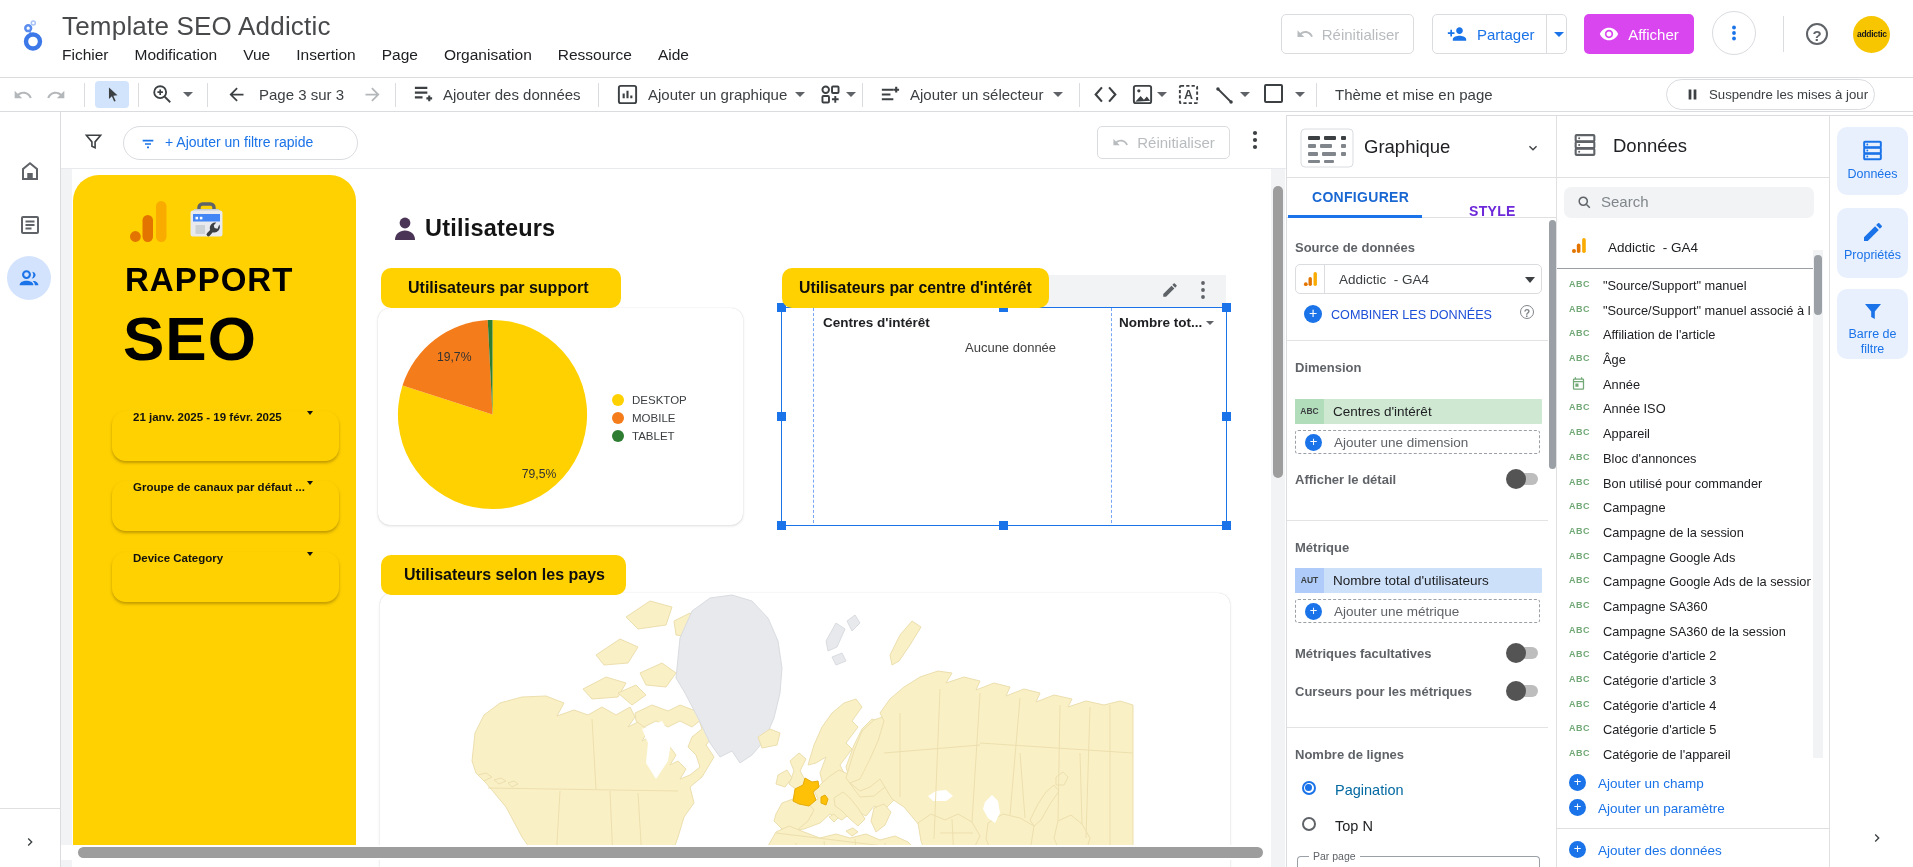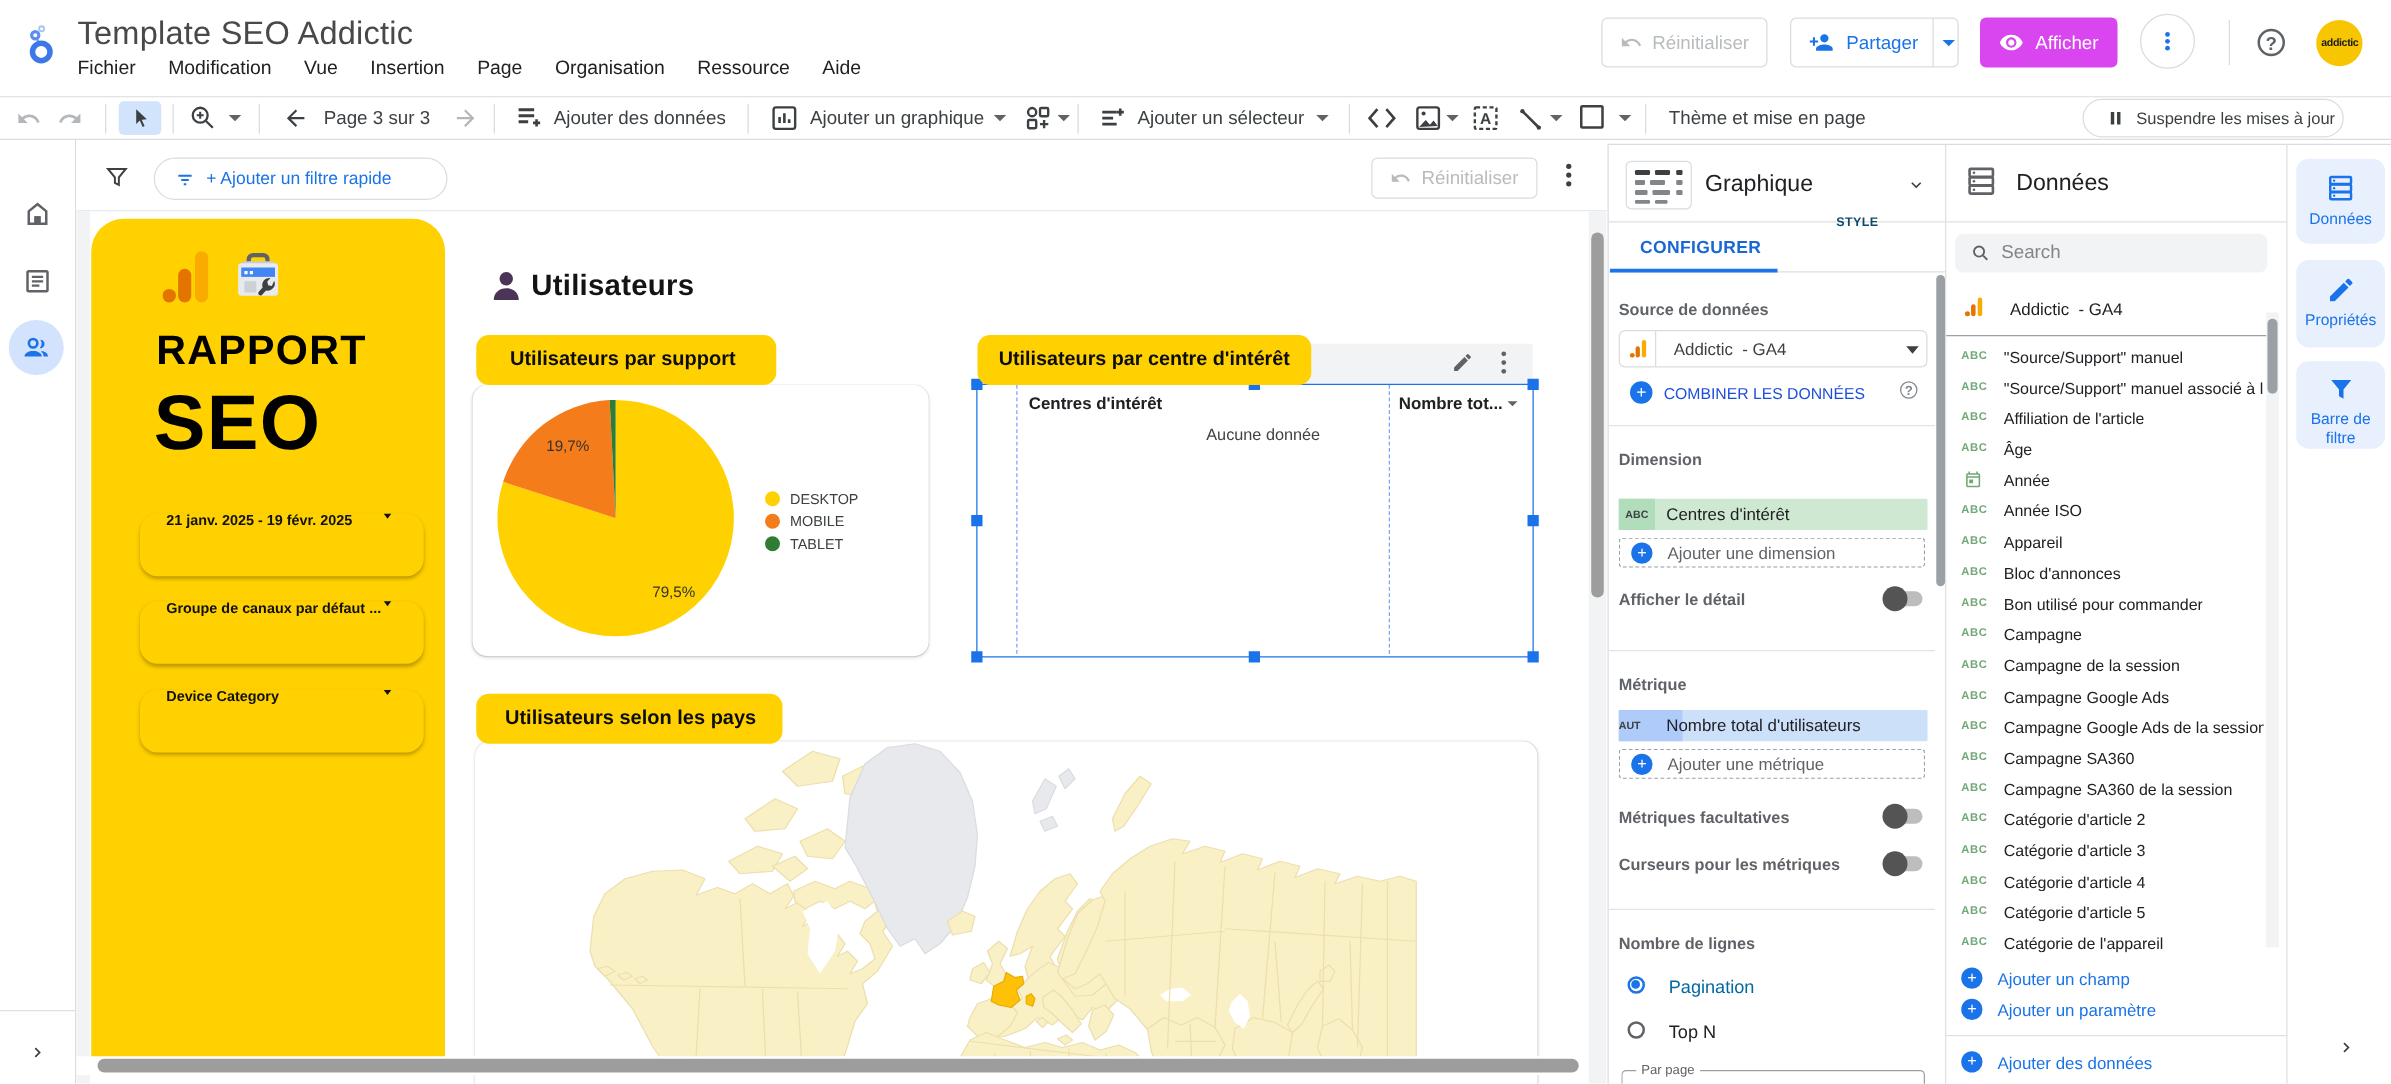--- a/index.html
+++ b/index.html
@@ -402,21 +402,21 @@
           <rect x="8" y="32" width="12" height="3" rx="1" fill="#80868b"></rect>
           <rect x="24" y="32" width="10" height="3" rx="1" fill="#80868b"></rect>
         </g>
       </svg>
   <div class="abs" style="left:77px;top:20px;font-size:18.5px;color:#202124">Graphique</div>
   <svg class="abs" style="left:238px;top:24px" width="16" height="16" viewBox="0 0 24 24" fill="#3c4043">
         <path d="M7.41 8.59L12 13.17l4.59-4.58L18 10l-6 6-6-6 1.41-1.41z"></path>
       </svg>
   <div class="abs" style="left:0;top:61px;width:270px;height:1px;background:#e0e0e0"></div>
   <div class="abs" style="left:25px;top:73px;font-size:14px;font-weight:bold;color:#1967d2;letter-spacing:.3px">CONFIGURER</div>
-  <div class="abs" style="left:182px;top:57px;font-size:10px;font-weight:bold;color:#0c4a6e;letter-spacing:.3px">STYLE</div>
+  <div class="abs" style="left:182px;top:87px;font-size:14px;font-weight:bold;color:#6d28d9;letter-spacing:.3px">STYLE</div>
   <div class="abs" style="left:0;top:101px;width:270px;height:1px;background:#e0e0e0"></div>
   <div class="abs" style="left:1px;top:99px;width:134px;height:3px;background:#1a73e8"></div>
   <div class="sectlabel abs" style="left:8px;top:124px">Source de données</div>
   <div class="abs" style="left:8px;top:148px;width:247px;height:30px;border:1px solid #dadce0;border-radius:5px">
     <svg class="abs" style="left:7px;top:6px" width="16" height="16" viewBox="0 0 16 16">
           <rect x="10.5" y="1" width="3.4" height="14" rx="1.7" fill="#f9ab00"></rect>
           <rect x="5.5" y="6" width="3.4" height="9" rx="1.7" fill="#e37400"></rect>
           <circle cx="2.8" cy="13.2" r="1.9" fill="#e37400"></circle>
         </svg>
     <div class="abs" style="left:28px;top:0;width:1px;height:28px;background:#dadce0"></div>
@@ -436,21 +436,21 @@
     <div class="abs" style="left:9px;top:3px;width:17px;height:17px;border-radius:50%;background:#1a73e8;color:#fff;font-size:13px;text-align:center;line-height:16px">+</div>
     <div class="abs" style="left:38px;top:4px;font-size:13.5px;color:#5f6368">Ajouter une dimension</div>
   </div>
   <div class="sectlabel abs" style="left:8px;top:356px">Afficher le détail</div>
   <div class="toggle" style="left:221px;top:357px">
         <b></b>
       </div>
   <div class="divider" style="top:404px"></div>
   <div class="sectlabel abs" style="left:8px;top:424px">Métrique</div>
   <div class="abs" style="left:8px;top:452px;width:247px;height:25px;background:#cde0f9;border-radius:1px">
-    <div class="abs" style="left:0;top:0;width:51px;height:25px;background:#aecbfa;color:#3c4043;font-size:8.5px;font-weight:bold;line-height:25px">AUT</div>
+    <div class="abs" style="left:0;top:0;width:29px;height:25px;background:#aecbfa;color:#3c4043;font-size:8.5px;font-weight:bold;text-align:center;line-height:25px">AUT</div>
     <div class="abs" style="left:38px;top:5px;font-size:13.5px;color:#202124">Nombre total d'utilisateurs</div>
   </div>
   <div class="abs" style="left:8px;top:483px;width:245px;height:24px;border:1px dashed #9aa0a6;border-radius:3px">
     <div class="abs" style="left:9px;top:3px;width:17px;height:17px;border-radius:50%;background:#1a73e8;color:#fff;font-size:13px;text-align:center;line-height:16px">+</div>
     <div class="abs" style="left:38px;top:4px;font-size:13.5px;color:#5f6368">Ajouter une métrique</div>
   </div>
   <div class="sectlabel abs" style="left:8px;top:530px">Métriques facultatives</div>
   <div class="toggle" style="left:221px;top:531px">
         <b></b>
       </div>

